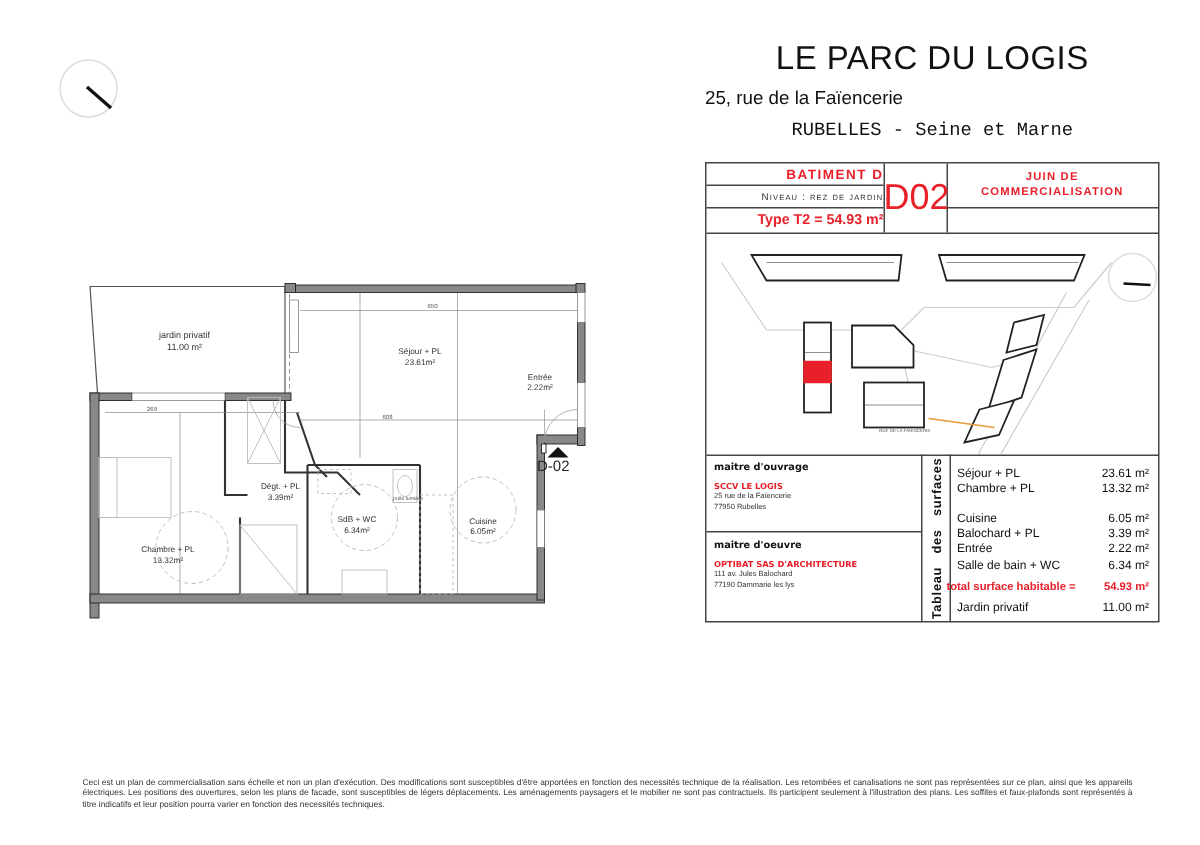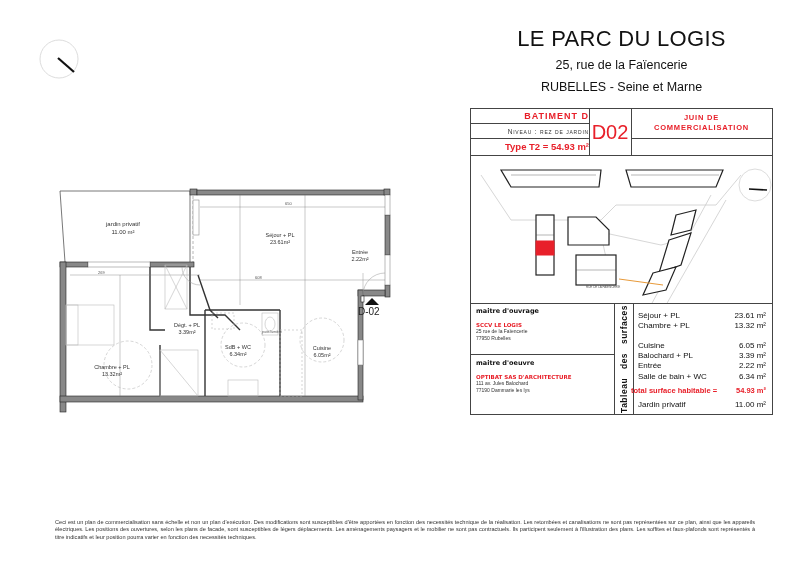--- a/index.html
+++ b/index.html
@@ -1,32 +1,32 @@
 <!DOCTYPE html>
 <html><head>
 <meta charset="utf-8">
 <style>
   html, body { margin:0; padding:0; }
   body { width:800px; height:563px; background:#fff; position:relative; overflow:hidden; font-family:"Liberation Sans", sans-serif; color:#111; }
   .abs { position:absolute; }
 
   
   .proj-title { left:470px; top:26px; width:303px; text-align:center; font-size:22px; letter-spacing:0.3px; color:#111; }
-  .proj-addr { left:470px; top:58px; width:303px; text-align:center; font-size:12.5px; }
-  .proj-city { left:470px; top:80px; width:303px; text-align:center; font-size:12.5px; }
+  .proj-addr { left:470px; top:58px; width:303px; font-size:12.5px; }
+  .proj-city { left:470px; top:80px; width:303px; text-align:center; font-size:12.5px;font-family:Liberation Mono, monospace; }
 
   
   .tb { left:470px; top:108px; width:303px; height:307px; border:1px solid #444; box-sizing:border-box; }
   .tb-top { position:absolute; left:0; top:0; width:301px; height:46px; border-bottom:1px solid #444; }
   .tb-left { position:absolute; left:0; top:0; width:118px; height:46px; border-right:1px solid #444; }
   .tb-row { position:absolute; left:0; width:118px; text-align:right; box-sizing:border-box; }
   .tb-r1 { top:0; height:15px; border-bottom:1px solid #444; color:#e8202a; font-size:9px; letter-spacing:1px; line-height:15px; font-weight:bold; }
   .tb-r2 { top:15px; height:15px; border-bottom:1px solid #444; font-size:6.5px; letter-spacing:0.8px; line-height:15px; color:#333; font-variant:small-caps; }
   .tb-r3 { top:30px; height:16px; color:#e8202a; font-size:9.5px; font-weight:bold; line-height:16px; }
-  .tb-code { position:absolute; left:118px; top:0; width:42px; height:46px; border-right:1px solid #444; color:#e8202a; font-size:20px; text-align:center; line-height:46px; }
+  .tb-code { position:absolute; left:118px; top:0; width:42px; height:46px; border-right:1px solid #444; color:#e8202a; font-size:24px; text-align:center; line-height:46px; }
   .tb-plan { position:absolute; left:160px; top:0; width:141px; height:30px; border-bottom:1px solid #444; color:#e8202a; font-size:7.5px; letter-spacing:0.8px; text-align:center; line-height:10px; padding-top:4px; box-sizing:border-box; font-weight:bold; }
   .tb-indice { position:absolute; left:160px; top:30px; width:141px; height:16px; font-size:7.5px; letter-spacing:0.8px; text-align:center; line-height:16px; color:#444; }
 
   .tb-site { position:absolute; left:0; top:46px; width:301px; height:148px; border-bottom:1px solid #444; overflow:hidden; }
 
   .tb-bottom { position:absolute; left:0; top:194px; width:301px; height:111px; }
   .mo-col { position:absolute; left:0; top:0; width:143px; height:111px; border-right:1px solid #444; }
   .mo-box { position:absolute; left:0; width:143px; box-sizing:border-box; padding:4px 5px; }
   .mo-1 { top:0; height:52px; border-bottom:1px solid #444; }
   .mo-2 { top:52px; height:59px; }

